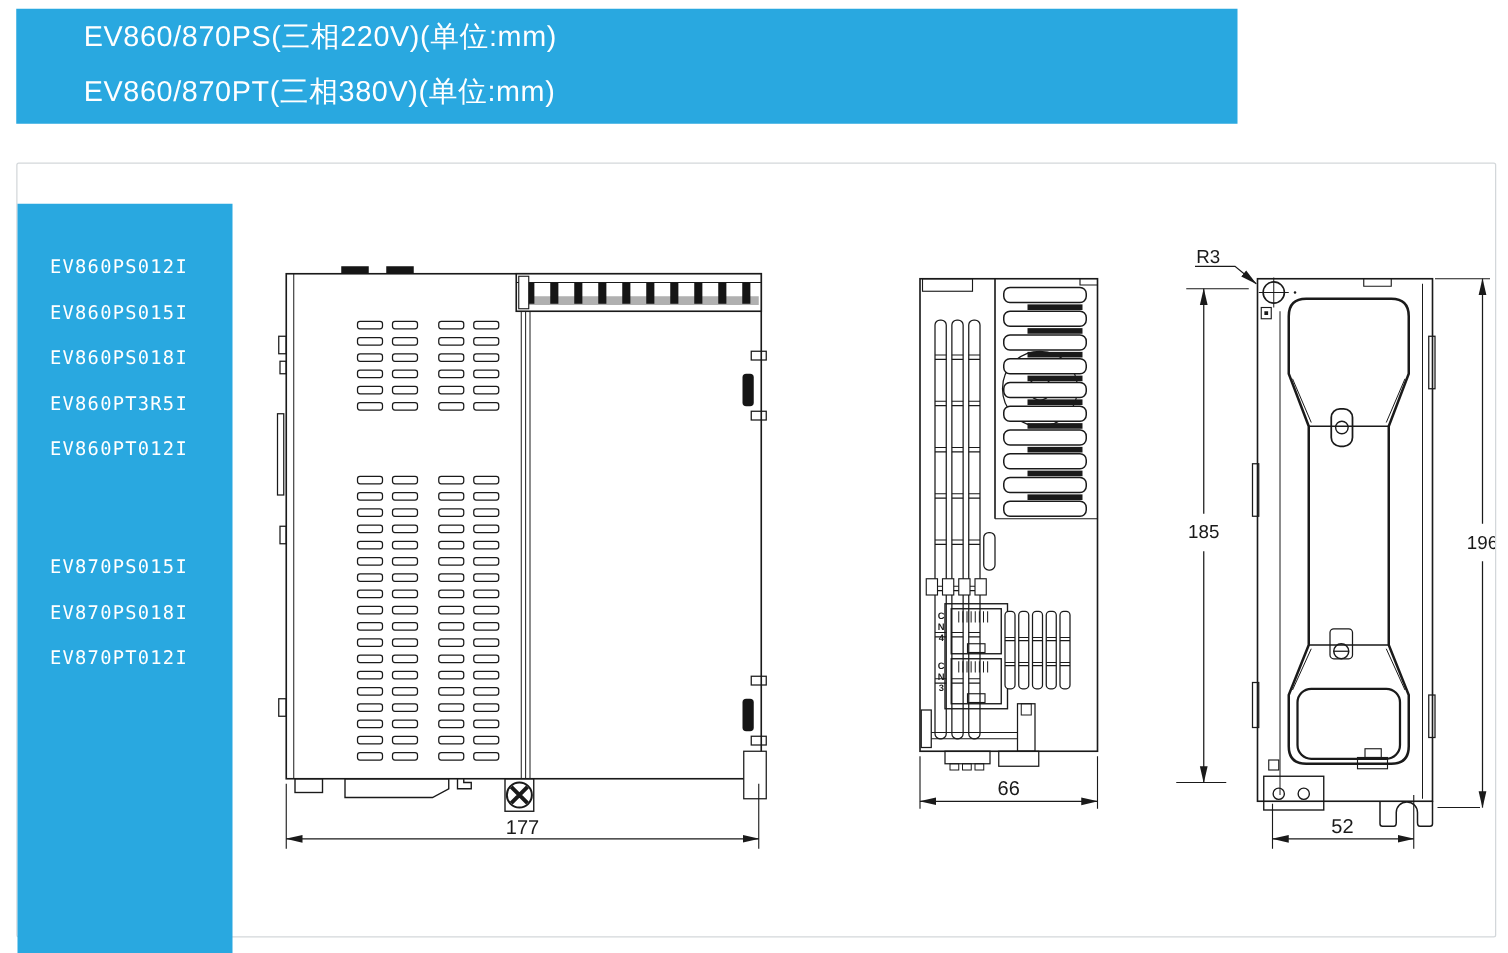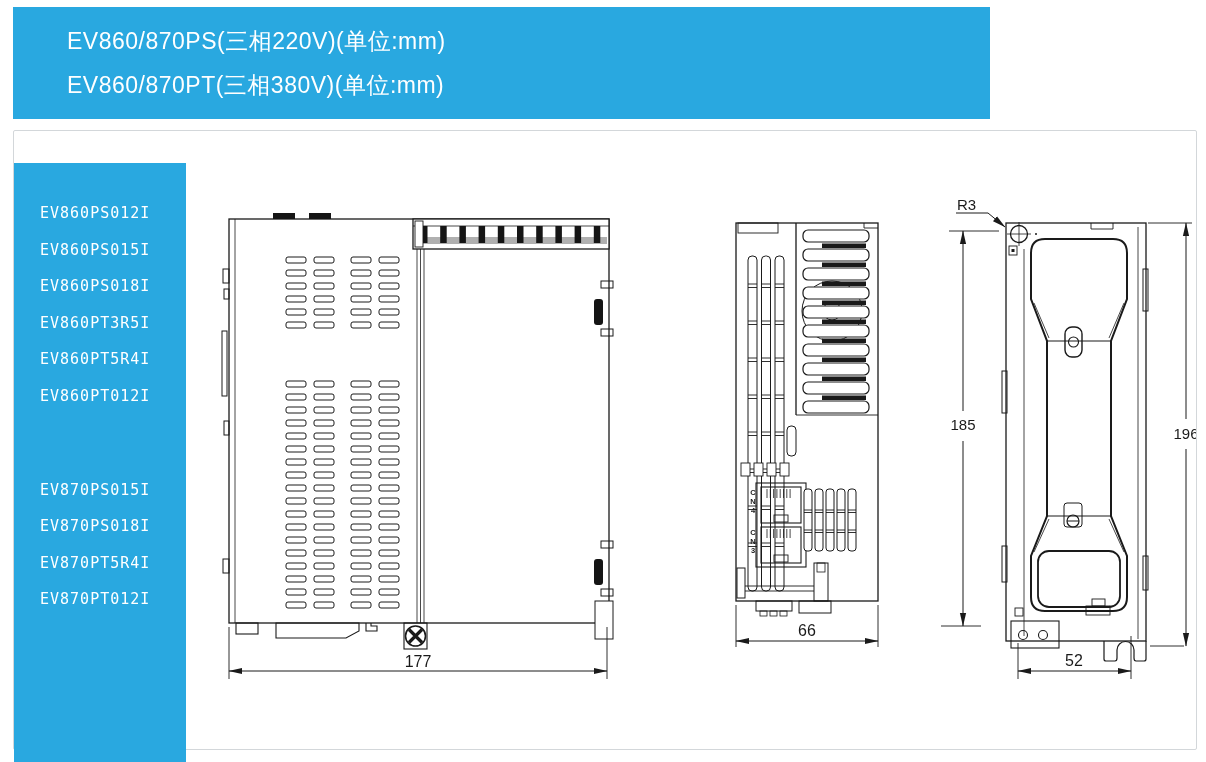--- a/index.html
+++ b/index.html
@@ -1,18 +1,18 @@
 <!DOCTYPE html>
 <html><head>
 <meta charset="utf-8">
 <style>
   html,body{margin:0;padding:0;background:#ffffff;width:1206px;height:762px;overflow:hidden;
     font-family:"Liberation Sans",sans-serif;}
-  .banner{position:absolute;left:13px;top:7px;width:977px;height:112px;background:#29a8e0;
-    color:#fff;display:flex;flex-direction:column;justify-content:center;padding-left:54px;
+  .banner{position:absolute;left:13px;top:7px;width:977px;height:92px;background:#29a8e0;
+    color:#fff;display:flex;flex-direction:column;justify-content:flex-start;padding-left:54px;
     box-sizing:border-box;font-size:23px;line-height:44px;letter-spacing:0.5px;}
   .panel{position:absolute;left:13px;top:130px;width:1184px;height:620px;background:#fff;
     border:1px solid #d3d7da;border-radius:2px;box-sizing:border-box;}
   .panel svg{position:absolute;left:0;top:0;}
   .sidebar{position:absolute;left:0;top:0;width:172px;height:618px;background:#29a8e0;
     box-sizing:border-box;padding-top:32px;margin-top:32px;}
   .model{height:36.6px;line-height:36.6px;color:#fff;padding-left:26px;
     font-family:"DejaVu Sans Mono",monospace;font-size:15px;letter-spacing:1px;white-space:nowrap;}
   .grp2{margin-top:57px;}
   svg text{font-family:"Liberation Sans",sans-serif;fill:#1a1a1a;stroke:none;}
@@ -354,22 +354,20 @@
       <path d="M942,82 H974 L991,96" stroke-width="1" marker-end="url(#arr)"></path>
     </g>
   </g>
 </svg>
 
   <div class="sidebar">
     <div class="model">EV860PS012I</div>
     <div class="model">EV860PS015I</div>
     <div class="model">EV860PS018I</div>
     <div class="model">EV860PT3R5I</div>
-    <div class="model">EV860PT5R4I</div>
     <div class="model">EV860PT012I</div>
     <div class="grp2">
       <div class="model">EV870PS015I</div>
       <div class="model">EV870PS018I</div>
-      <div class="model">EV870PT5R4I</div>
       <div class="model">EV870PT012I</div>
     </div>
   </div>
 </div>
 
 </body></html>

